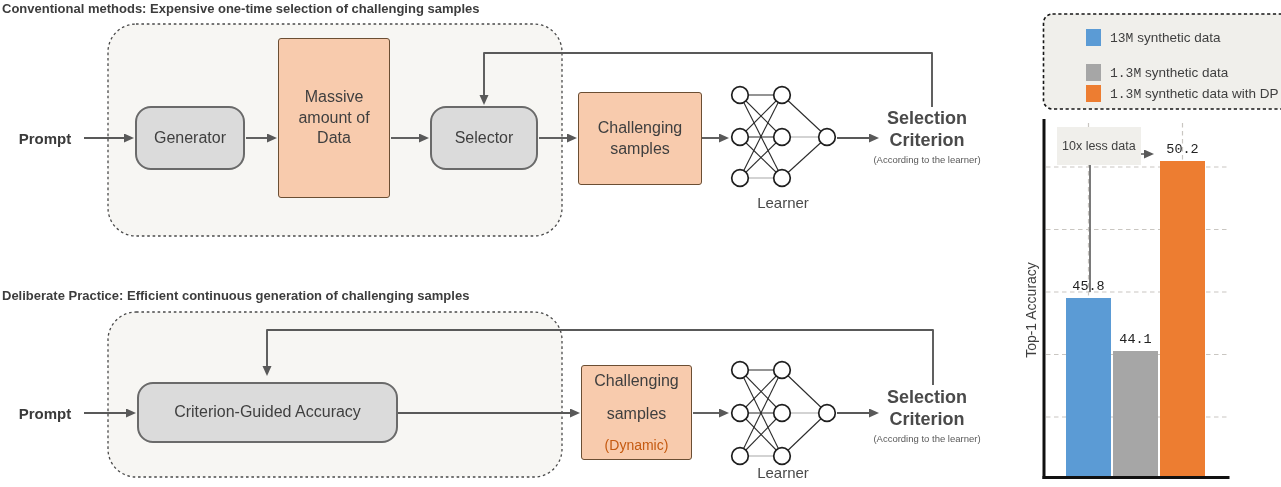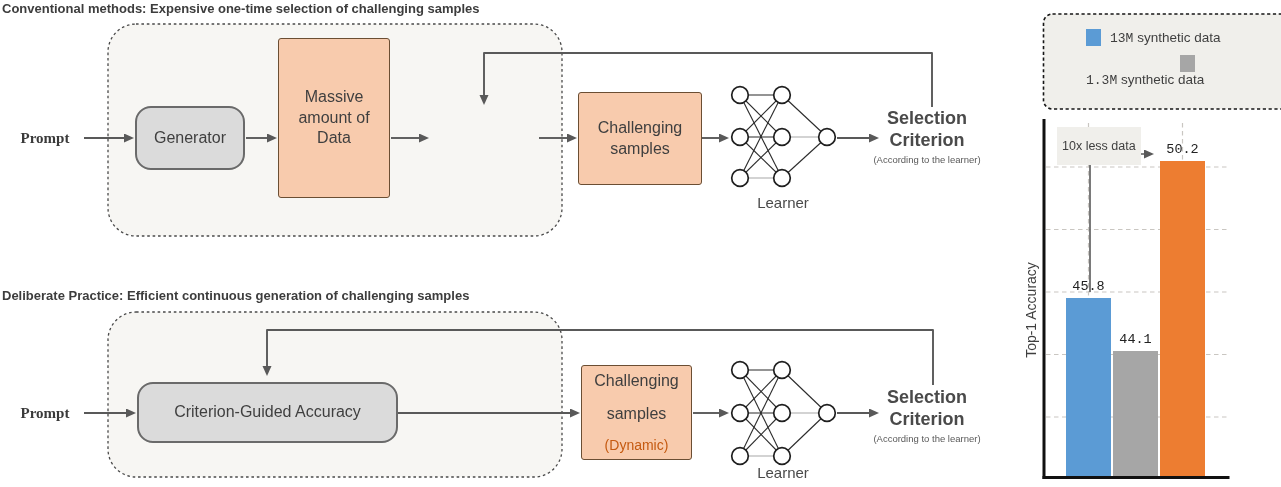--- a/index.html
+++ b/index.html
@@ -1,21 +1,21 @@
 <!DOCTYPE html>
 <html><head>
 <meta charset="utf-8">
 <style>
   html,body{margin:0;padding:0;background:#fff;}
   #stage{position:relative;width:1281px;height:487px;background:#fff;overflow:hidden;
          font-family:"Liberation Sans",sans-serif;color:#3f3f3f;}
   #lines{position:absolute;left:0;top:0;}
   .abs{position:absolute;}
   .sec-title{font-size:13px;font-weight:bold;color:#3d3d3d;white-space:nowrap;}
-  .prompt{font-family:Liberation Serif, serif;font-weight:700;
+  .prompt{font-family:Liberation Sans, sans-serif;font-weight:700;
           font-size:15px;color:#3a3a3a;display:flex;align-items:center;justify-content:center;}
   .box{display:flex;flex-direction:column;align-items:center;justify-content:center;
        text-align:center;font-size:16px;line-height:1.3;color:#3f3f3f;box-sizing:border-box;}
   .box-gray{background:#DBDBDB;border:2px solid #6a6a6a;border-radius:16px;}
   .box-orange{background:#F8CBAD;border:1.6px solid #6b4e33;border-radius:3px;}
   .learner-lbl{font-size:15px;color:#4a4a4a;text-align:center;}
   .crit{text-align:center;}
   .crit .big{font-size:18px;line-height:1.22;color:#4a4a4a;font-weight:bold;}
   .crit .note{font-size:9.5px;color:#595959;margin-top:2px;white-space:nowrap;}
   .legend-row{display:flex;align-items:flex-end;height:19px;margin-left:36px;}
@@ -125,20 +125,23 @@
   <div class="abs sec-title" style="left:2px;top:1px;">Conventional methods: Expensive one-time selection of challenging samples</div>
   <div class="abs sec-title" style="left:2px;top:288px;">Deliberate Practice: Efficient continuous generation of challenging samples</div>
 
   <div class="abs prompt" style="left:8px;top:129px;width:74px;height:18px;">Prompt</div>
   <div class="abs box box-gray" style="left:135px;top:106px;width:110px;height:64px;">
       <span>Generator</span>
     </div>
   <div class="abs box box-orange" style="left:278px;top:38px;width:112px;height:160px;padding:0 14px;">
       <span>Massive amount of Data</span>
     </div>
+  <div class="abs box box-gray" style="left:430px;top:106px;width:108px;height:64px;">
+      <span>Selector</span>
+    </div>
   <div class="abs box box-orange" style="left:578px;top:92px;width:124px;height:93px;padding:0 6px;">
       <span>Challenging samples</span>
     </div>
   <div class="abs learner-lbl" style="left:733px;top:194px;width:100px;">Learner</div>
   <div class="abs crit" style="left:852px;top:108px;width:150px;">
     <div class="big">Selection</div>
     <div class="big">Criterion</div>
     <div class="note">(According to the learner)</div>
   </div>
 
@@ -155,23 +158,27 @@
   <div class="abs crit" style="left:852px;top:387px;width:150px;">
     <div class="big">Selection</div>
     <div class="big">Criterion</div>
     <div class="note">(According to the learner)</div>
   </div>
 
   <div class="abs legend-row" style="left:1050px;top:27px;">
     <div class="swatch" style="background-color: rgb(91, 155, 213);"></div>
     <div class="legend-text"><span class="legend-num">13M</span><span> synthetic data</span></div>
   </div>
-  <div class="abs legend-row" style="left:1050px;top:55px;flex-direction:column;">
+  <div class="abs legend-row" style="left:1050px;top:62px;">
     <div class="swatch" style="background-color: rgb(166, 166, 166);"></div>
     <div class="legend-text"><span class="legend-num">1.3M</span><span> synthetic data</span></div>
+  </div>
+  <div class="abs legend-row" style="left:1050px;top:83px;">
+    <div class="swatch" style="background-color: rgb(237, 125, 49);"></div>
+    <div class="legend-text"><span class="legend-num">1.3M</span><span> synthetic data with DP</span></div>
   </div>
 
   <div id="chart-bars">
       <div class="bar" style="left: 1066px; top: 298.25px; width: 45px; height: 177.75px; background: rgb(91, 155, 213);"></div>
       <div class="bar-lbl" style="left: 1060.5px; top: 279.25px;">45.8</div>
       <div class="bar" style="left: 1113px; top: 351.375px; width: 45px; height: 124.625px; background: rgb(166, 166, 166);"></div>
       <div class="bar-lbl" style="left: 1107.5px; top: 332.375px;">44.1</div>
       <div class="bar" style="left: 1160px; top: 160.75px; width: 45px; height: 315.25px; background: rgb(237, 125, 49);"></div>
       <div class="bar-lbl" style="left: 1154.5px; top: 141.75px;">50.2</div>
     </div>

